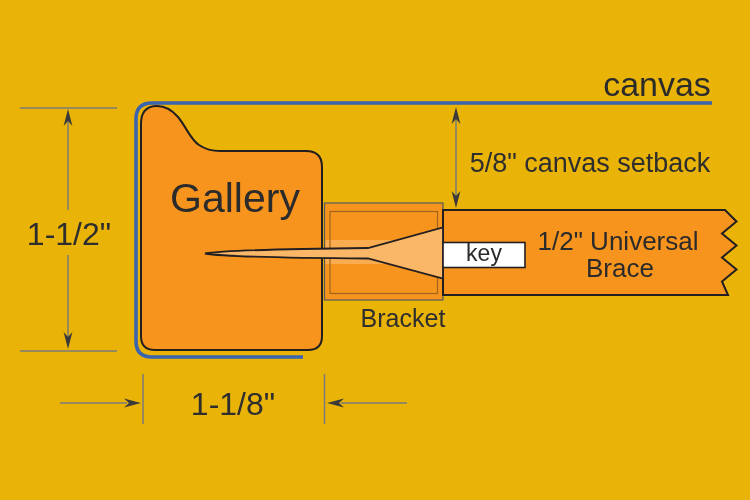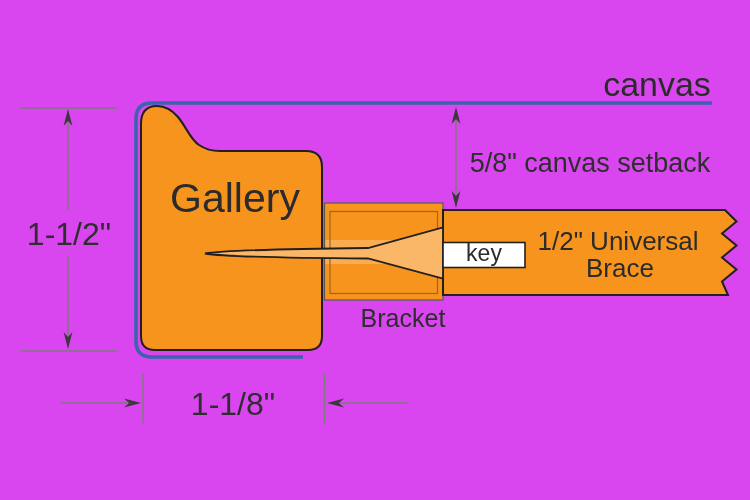--- a/index.html
+++ b/index.html
@@ -4,21 +4,21 @@
 <style>
   html, body {
     margin: 0;
     padding: 0;
     background: #ffffff;
   }
   #stage {
     position: relative;
     width: 750px;
     height: 500px;
-    background: #d946ef;
+    background: #eab308;
     overflow: hidden;
     font-family: "Liberation Sans", sans-serif;
   }
   svg { display: block; }
   text {
     font-family: "Liberation Sans", sans-serif;
     fill: #2b2b2b;
   }
   .outline-black { stroke: #231F20; }
   .dim-line {

